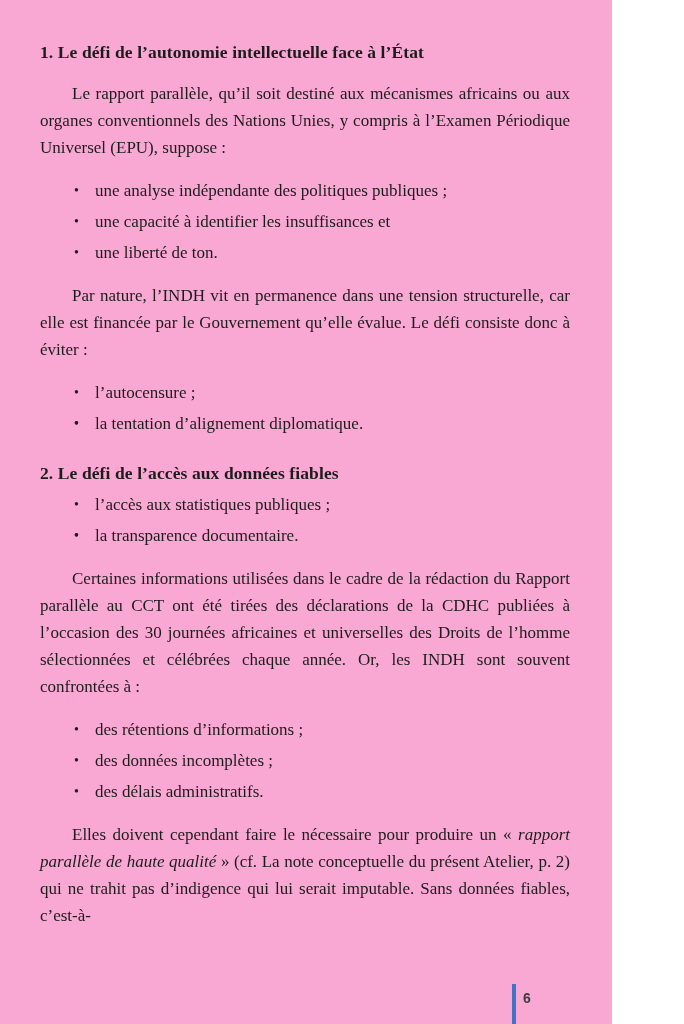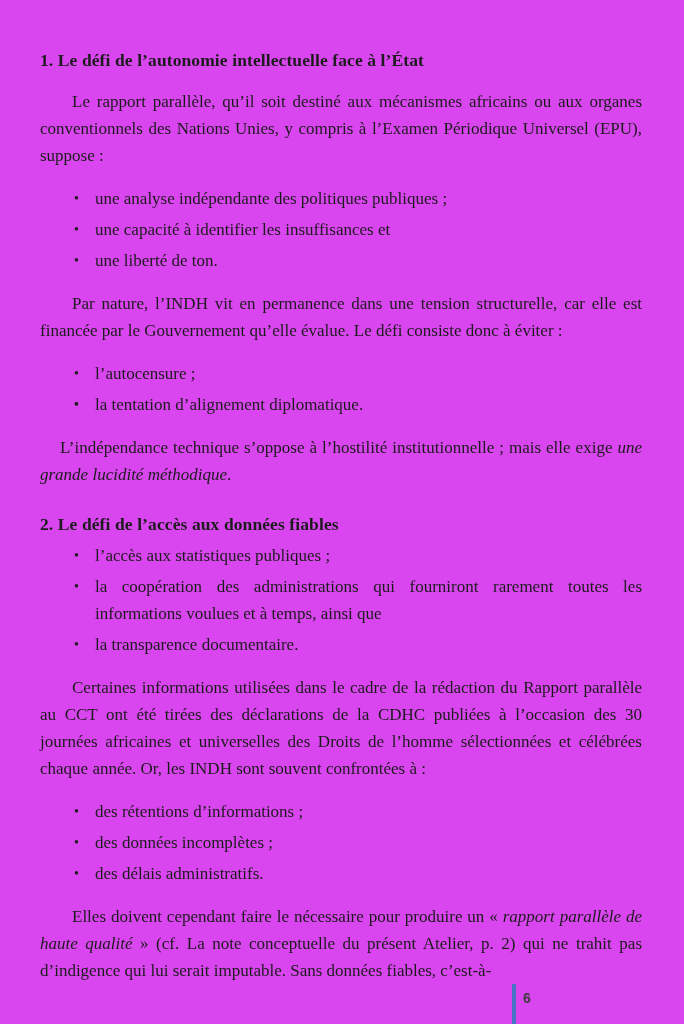--- a/index.html
+++ b/index.html
@@ -4,24 +4,24 @@
 <style>
   * { box-sizing: border-box; }
   html, body { margin: 0; padding: 0; }
   body {
     width: 684px; height: 1024px;
     background: #ffffff;
     font-family: "Liberation Serif", "DejaVu Serif", serif;
   }
   .page {
     position: relative;
-    width: 684px; height: 1024px;
-    background: #d946ef;
+    width: 612px; height: 1024px;
+    background: #f9a8d4;
     color: #1c1c1c;
-    padding: 40px 42px 0 40px;
+    padding: 32px 42px 0 40px;
     font-size: 17px;
     line-height: 27px;
     overflow: hidden;
   }
   .heading {
     font-size: 17.5px;
     font-weight: bold;
     line-height: 24px;
     margin: 8px 0 6px 0;
     text-align: left;
@@ -104,35 +104,31 @@
     </li>
     <li>
       <span class="bullet-dot">•</span>
     </li>
     <li>
       <span class="bullet-dot">•</span>
       <span>la tentation d’alignement diplomatique.</span>
     </li>
   </ul>
 
-  <p class="para small-indent">
-    <span>L’indépendance technique s’oppose à l’hostilité institutionnelle ; mais elle exige </span><em class="it">une grande lucidité méthodique</em><span>.</span>
-  </p>
 
   <div class="heading second">2. Le défi de l’accès aux données fiables</div>
 
 
   <ul class="bullets">
     <li>
       <span class="bullet-dot">•</span>
       <span>l’accès aux statistiques publiques ;</span>
     </li>
     <li>
       <span class="bullet-dot">•</span>
-      <span>la coopération des administrations qui fourniront rarement toutes les informations voulues et à temps, ainsi que</span>
     </li>
     <li>
       <span class="bullet-dot">•</span>
       <span>la transparence documentaire.</span>
     </li>
   </ul>
 
   <p class="para">Certaines informations utilisées dans le cadre de la rédaction du Rapport parallèle au CCT ont été tirées des déclarations de la CDHC publiées à l’occasion des 30 journées africaines et universelles des Droits de l’homme sélectionnées et célébrées chaque année. Or, les INDH sont souvent confrontées à :</p>
 
   <ul class="bullets">

